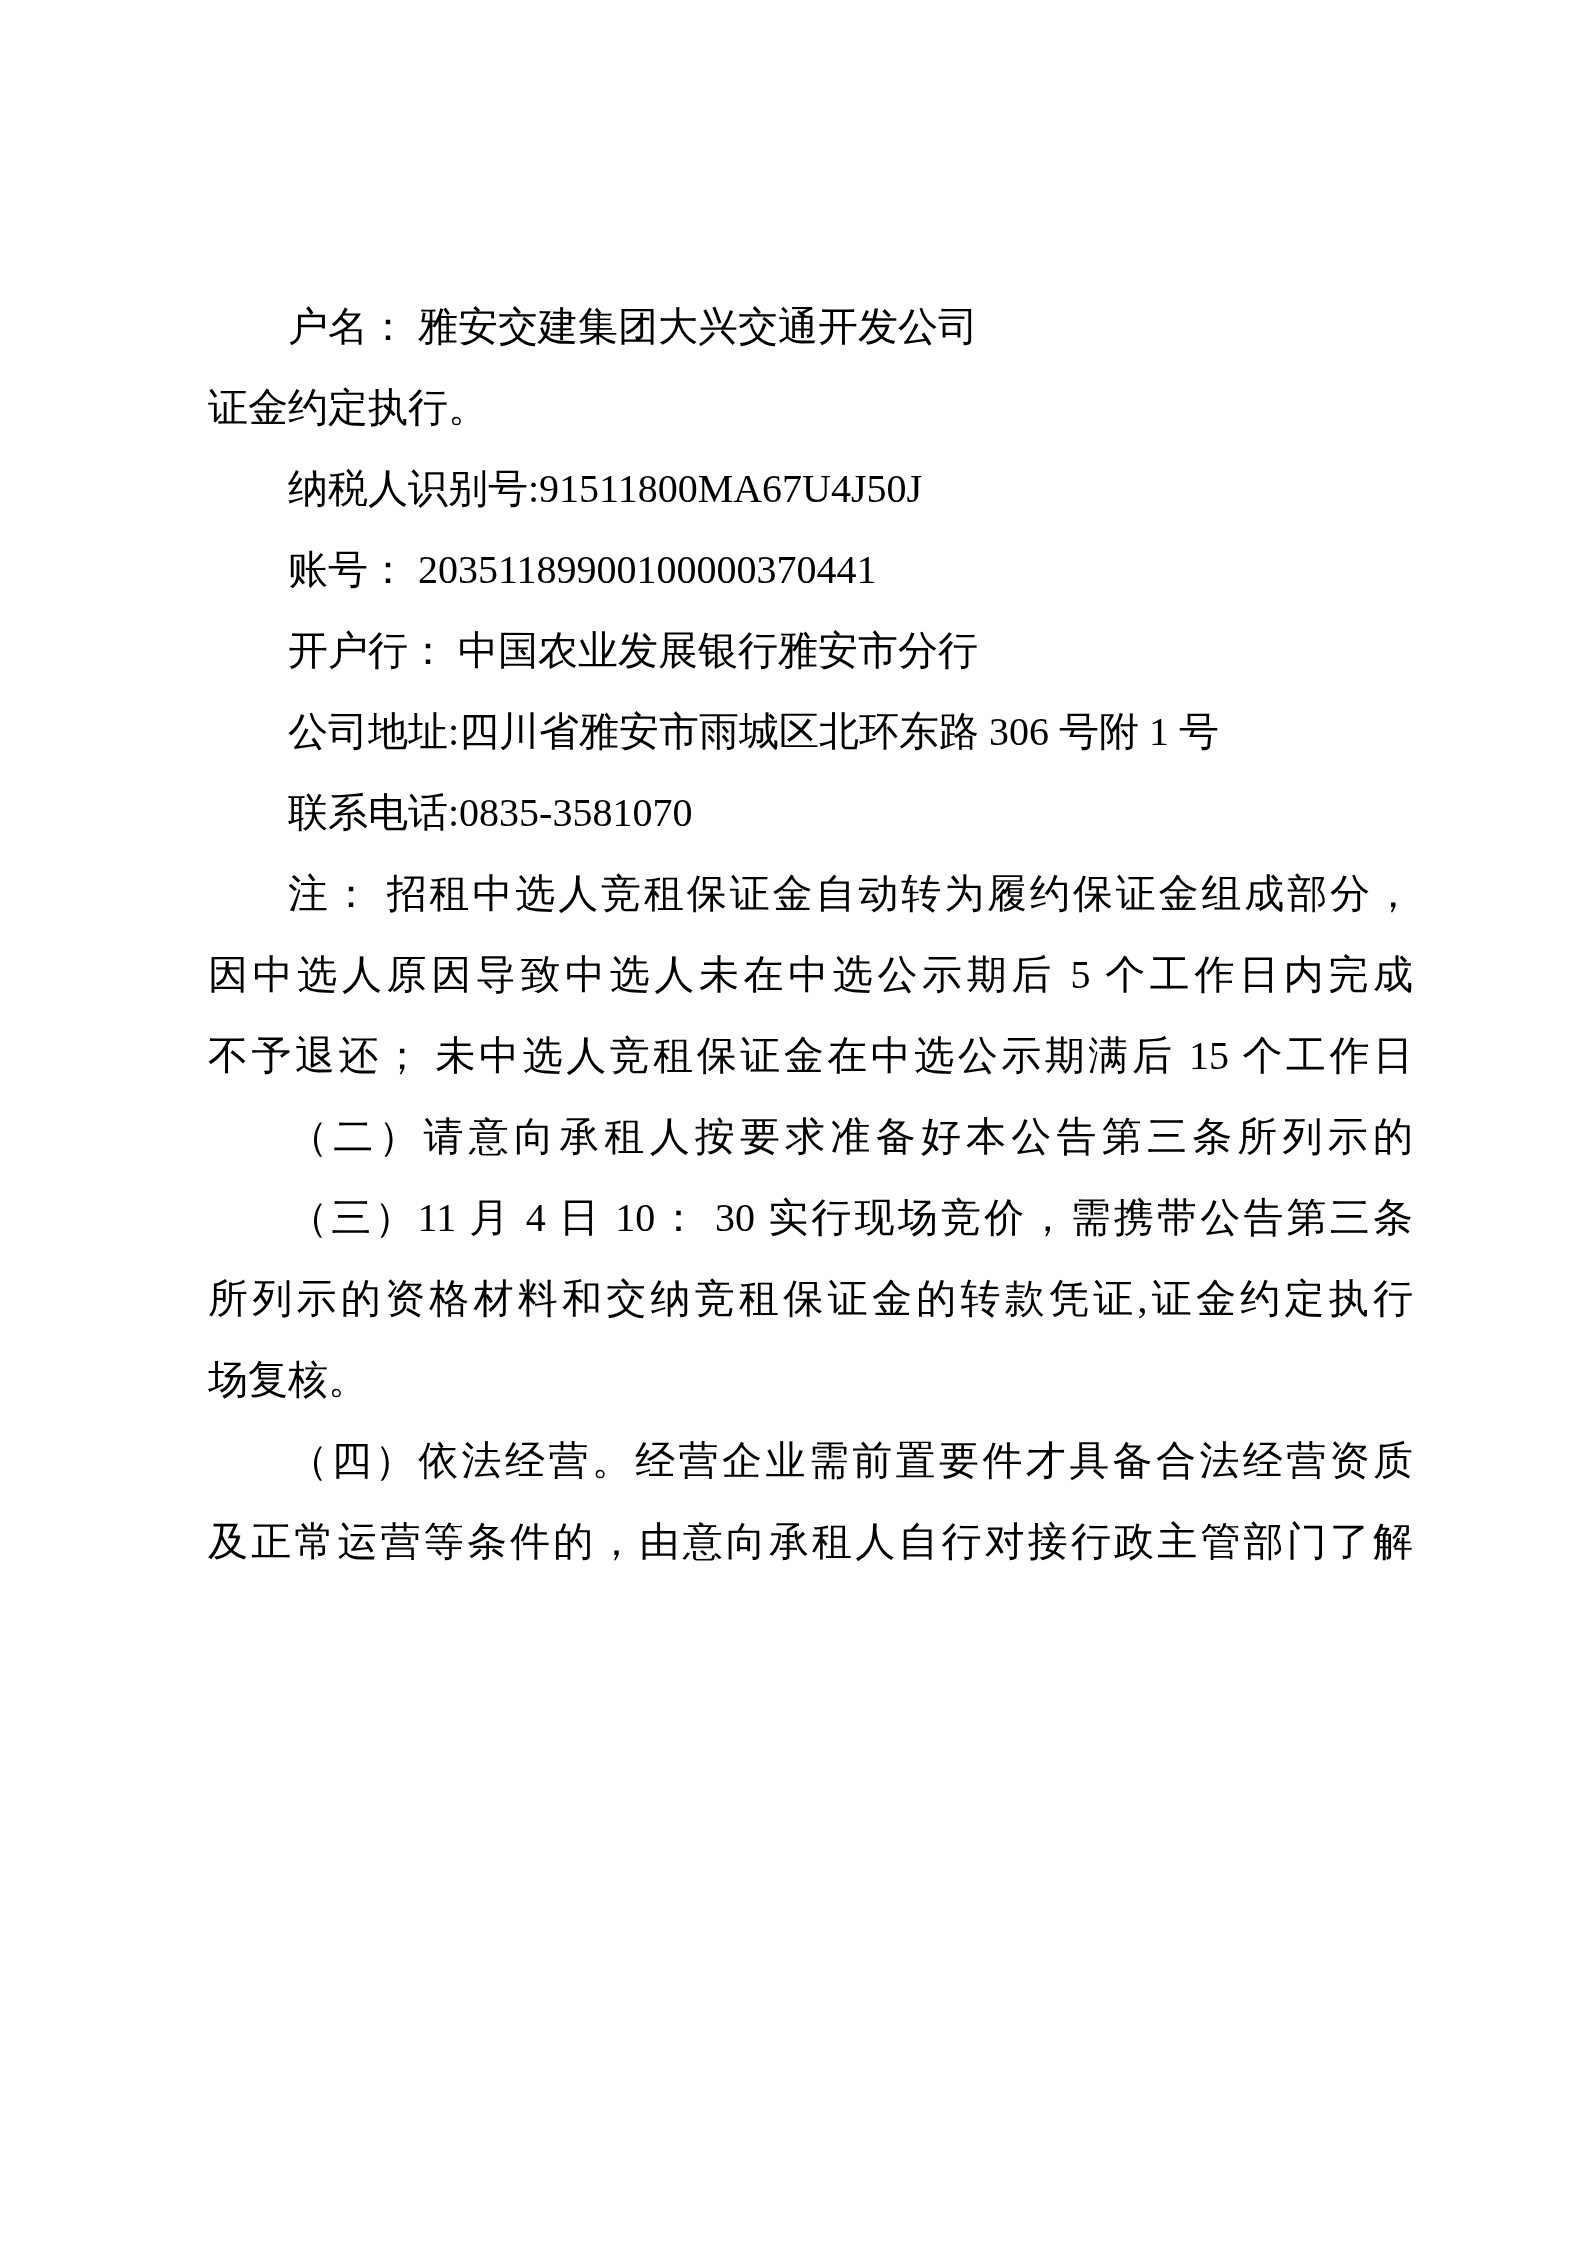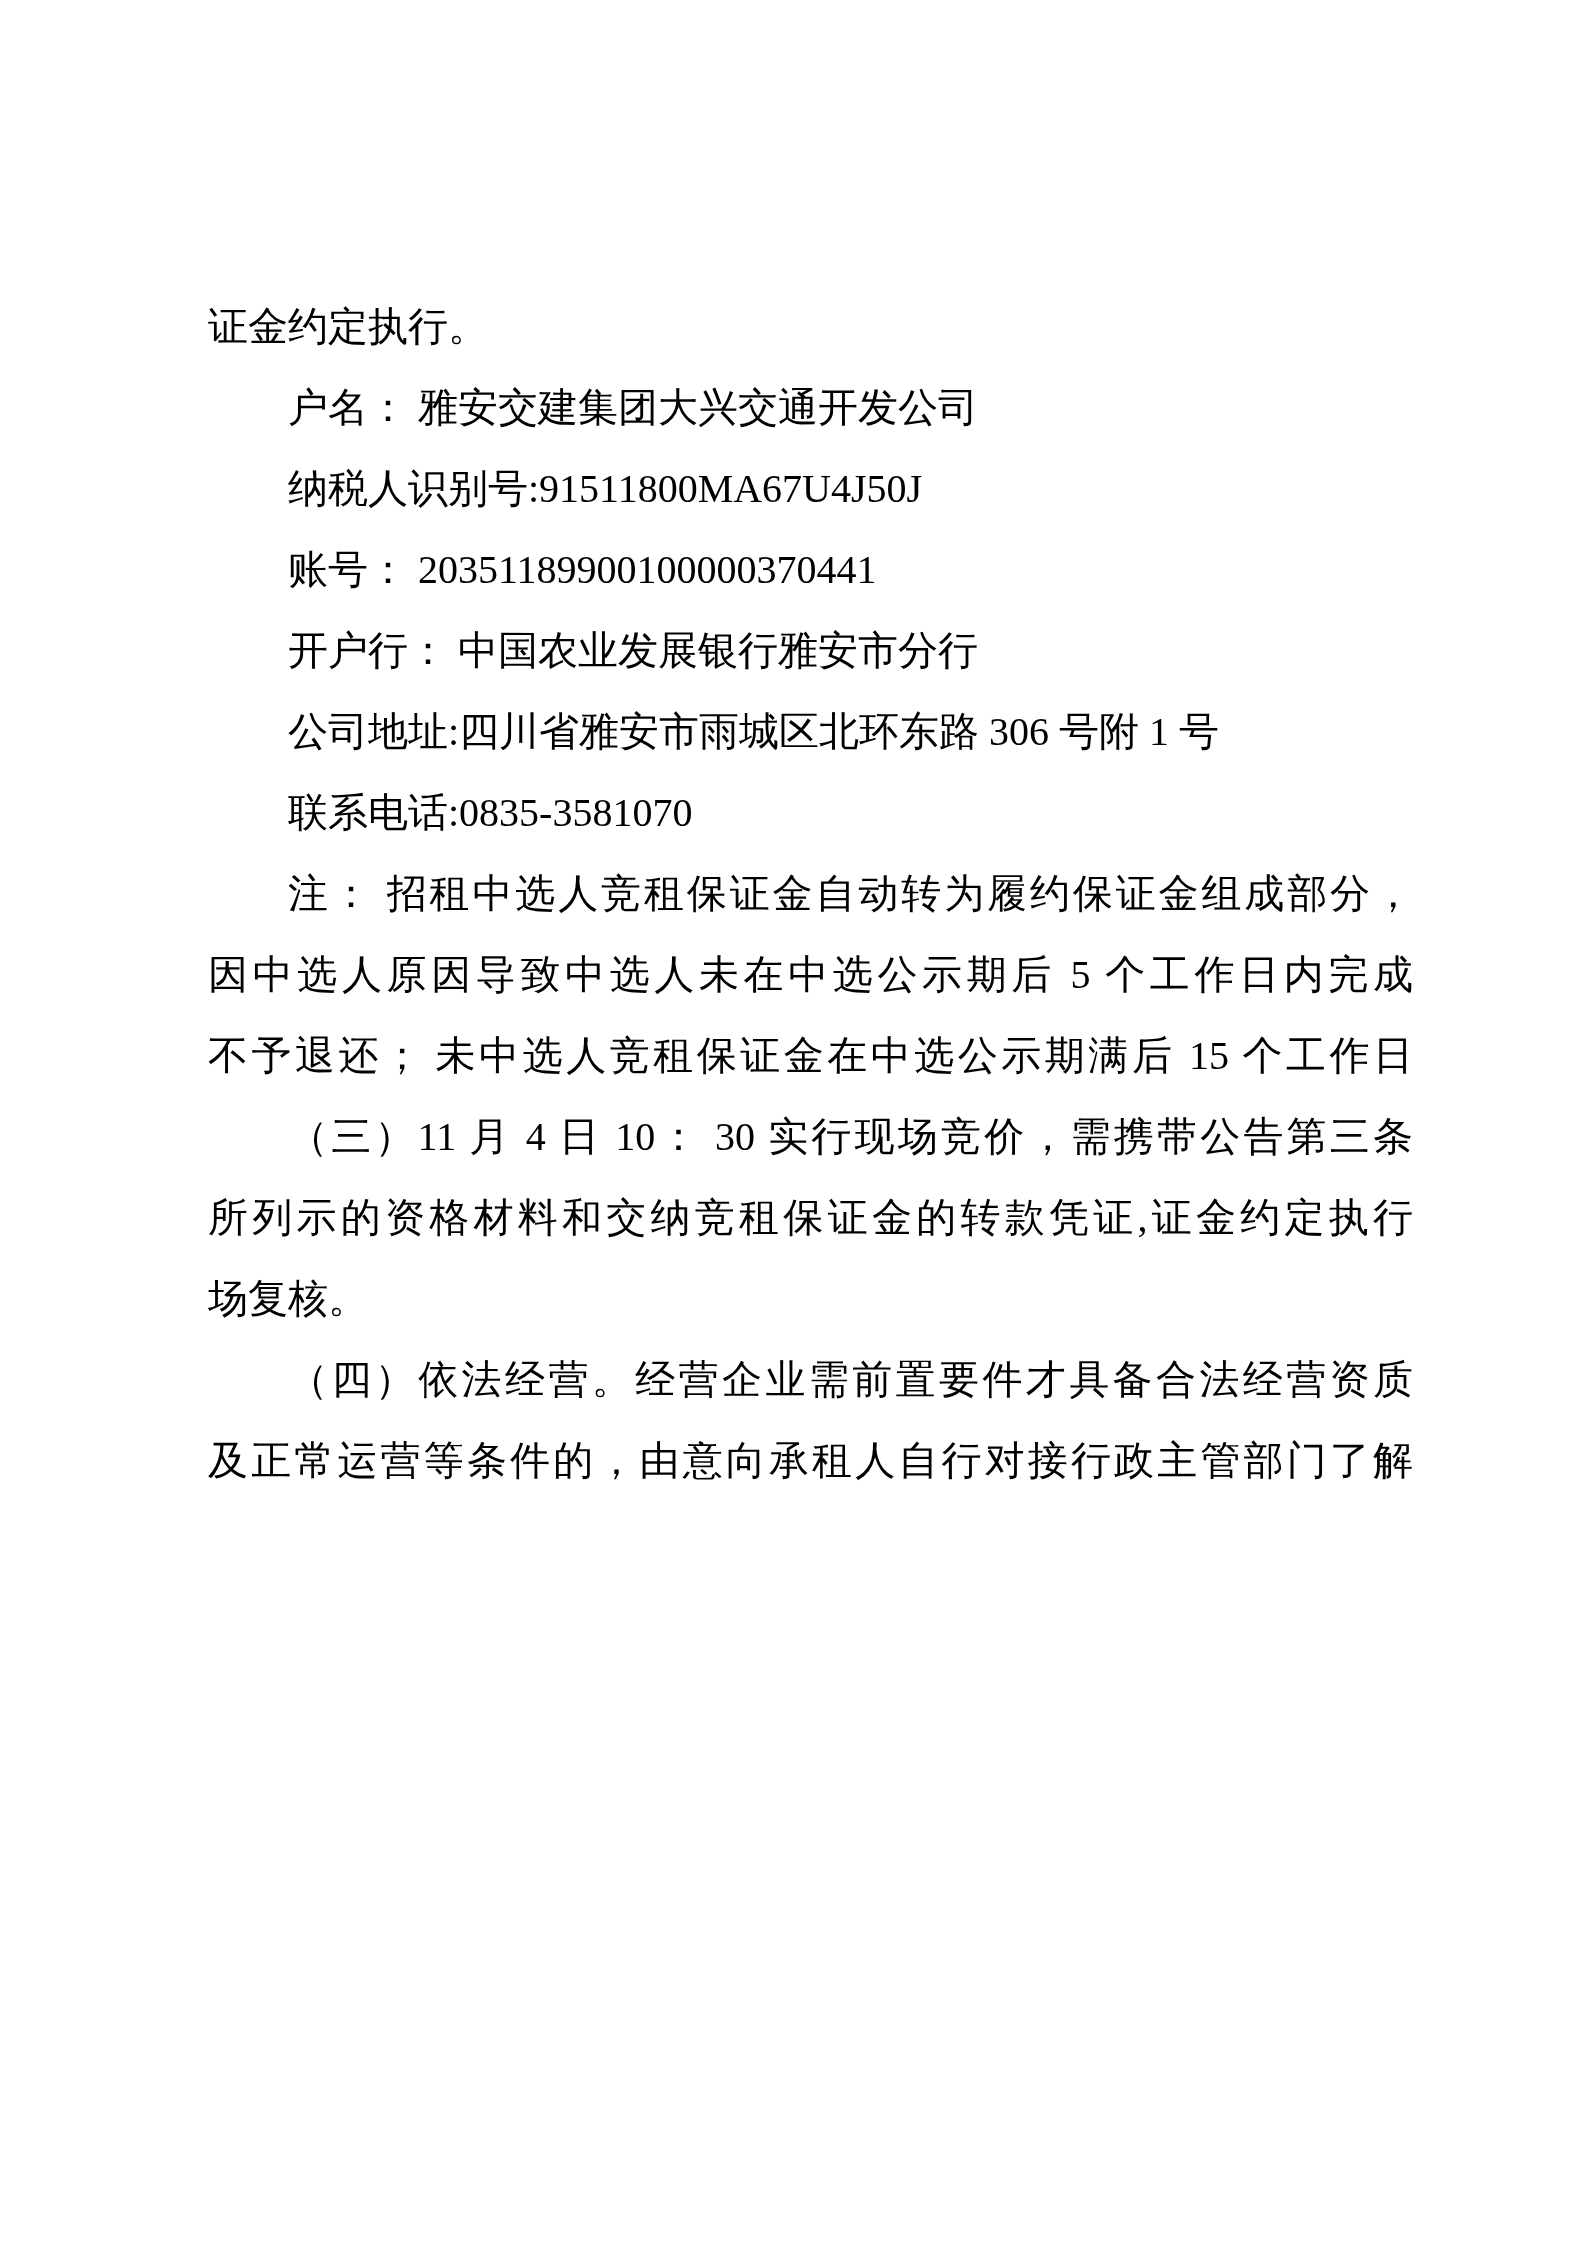--- a/index.html
+++ b/index.html
@@ -41,29 +41,30 @@
   .line.justify {
     text-align: justify;
     text-align-last: justify;
   }
 </style>
 </head>
 <body>
 
 <div class="page">
   <div class="content">
+      <div class="line indent">户名： 雅安交建集团大兴交通开发公司</div>
       <div class="line">证金约定执行。</div>
-      <div class="line indent">户名： 雅安交建集团大兴交通开发公司</div>
       <div class="line indent">纳税人识别号:91511800MA67U4J50J</div>
       <div class="line indent">账号： 20351189900100000370441</div>
       <div class="line indent">开户行： 中国农业发展银行雅安市分行</div>
       <div class="line indent">公司地址:四川省雅安市雨城区北环东路 306 号附 1 号</div>
       <div class="line indent">联系电话:0835-3581070</div>
       <div class="line indent justify">注： 招租中选人竞租保证金自动转为履约保证金组成部分，</div>
       <div class="line justify">因中选人原因导致中选人未在中选公示期后 5 个工作日内完成</div>
       <div class="line justify">不予退还； 未中选人竞租保证金在中选公示期满后 15 个工作日</div>
+      <div class="line indent justify">（二）请意向承租人按要求准备好本公告第三条所列示的</div>
       <div class="line indent justify">（三）11 月 4 日 10： 30 实行现场竞价，需携带公告第三条</div>
       <div class="line justify">所列示的资格材料和交纳竞租保证金的转款凭证,证金约定执行</div>
       <div class="line">场复核。</div>
       <div class="line indent justify">（四）依法经营。经营企业需前置要件才具备合法经营资质</div>
       <div class="line justify">及正常运营等条件的，由意向承租人自行对接行政主管部门了解</div>
     </div>
 </div>
 
 </body></html>

